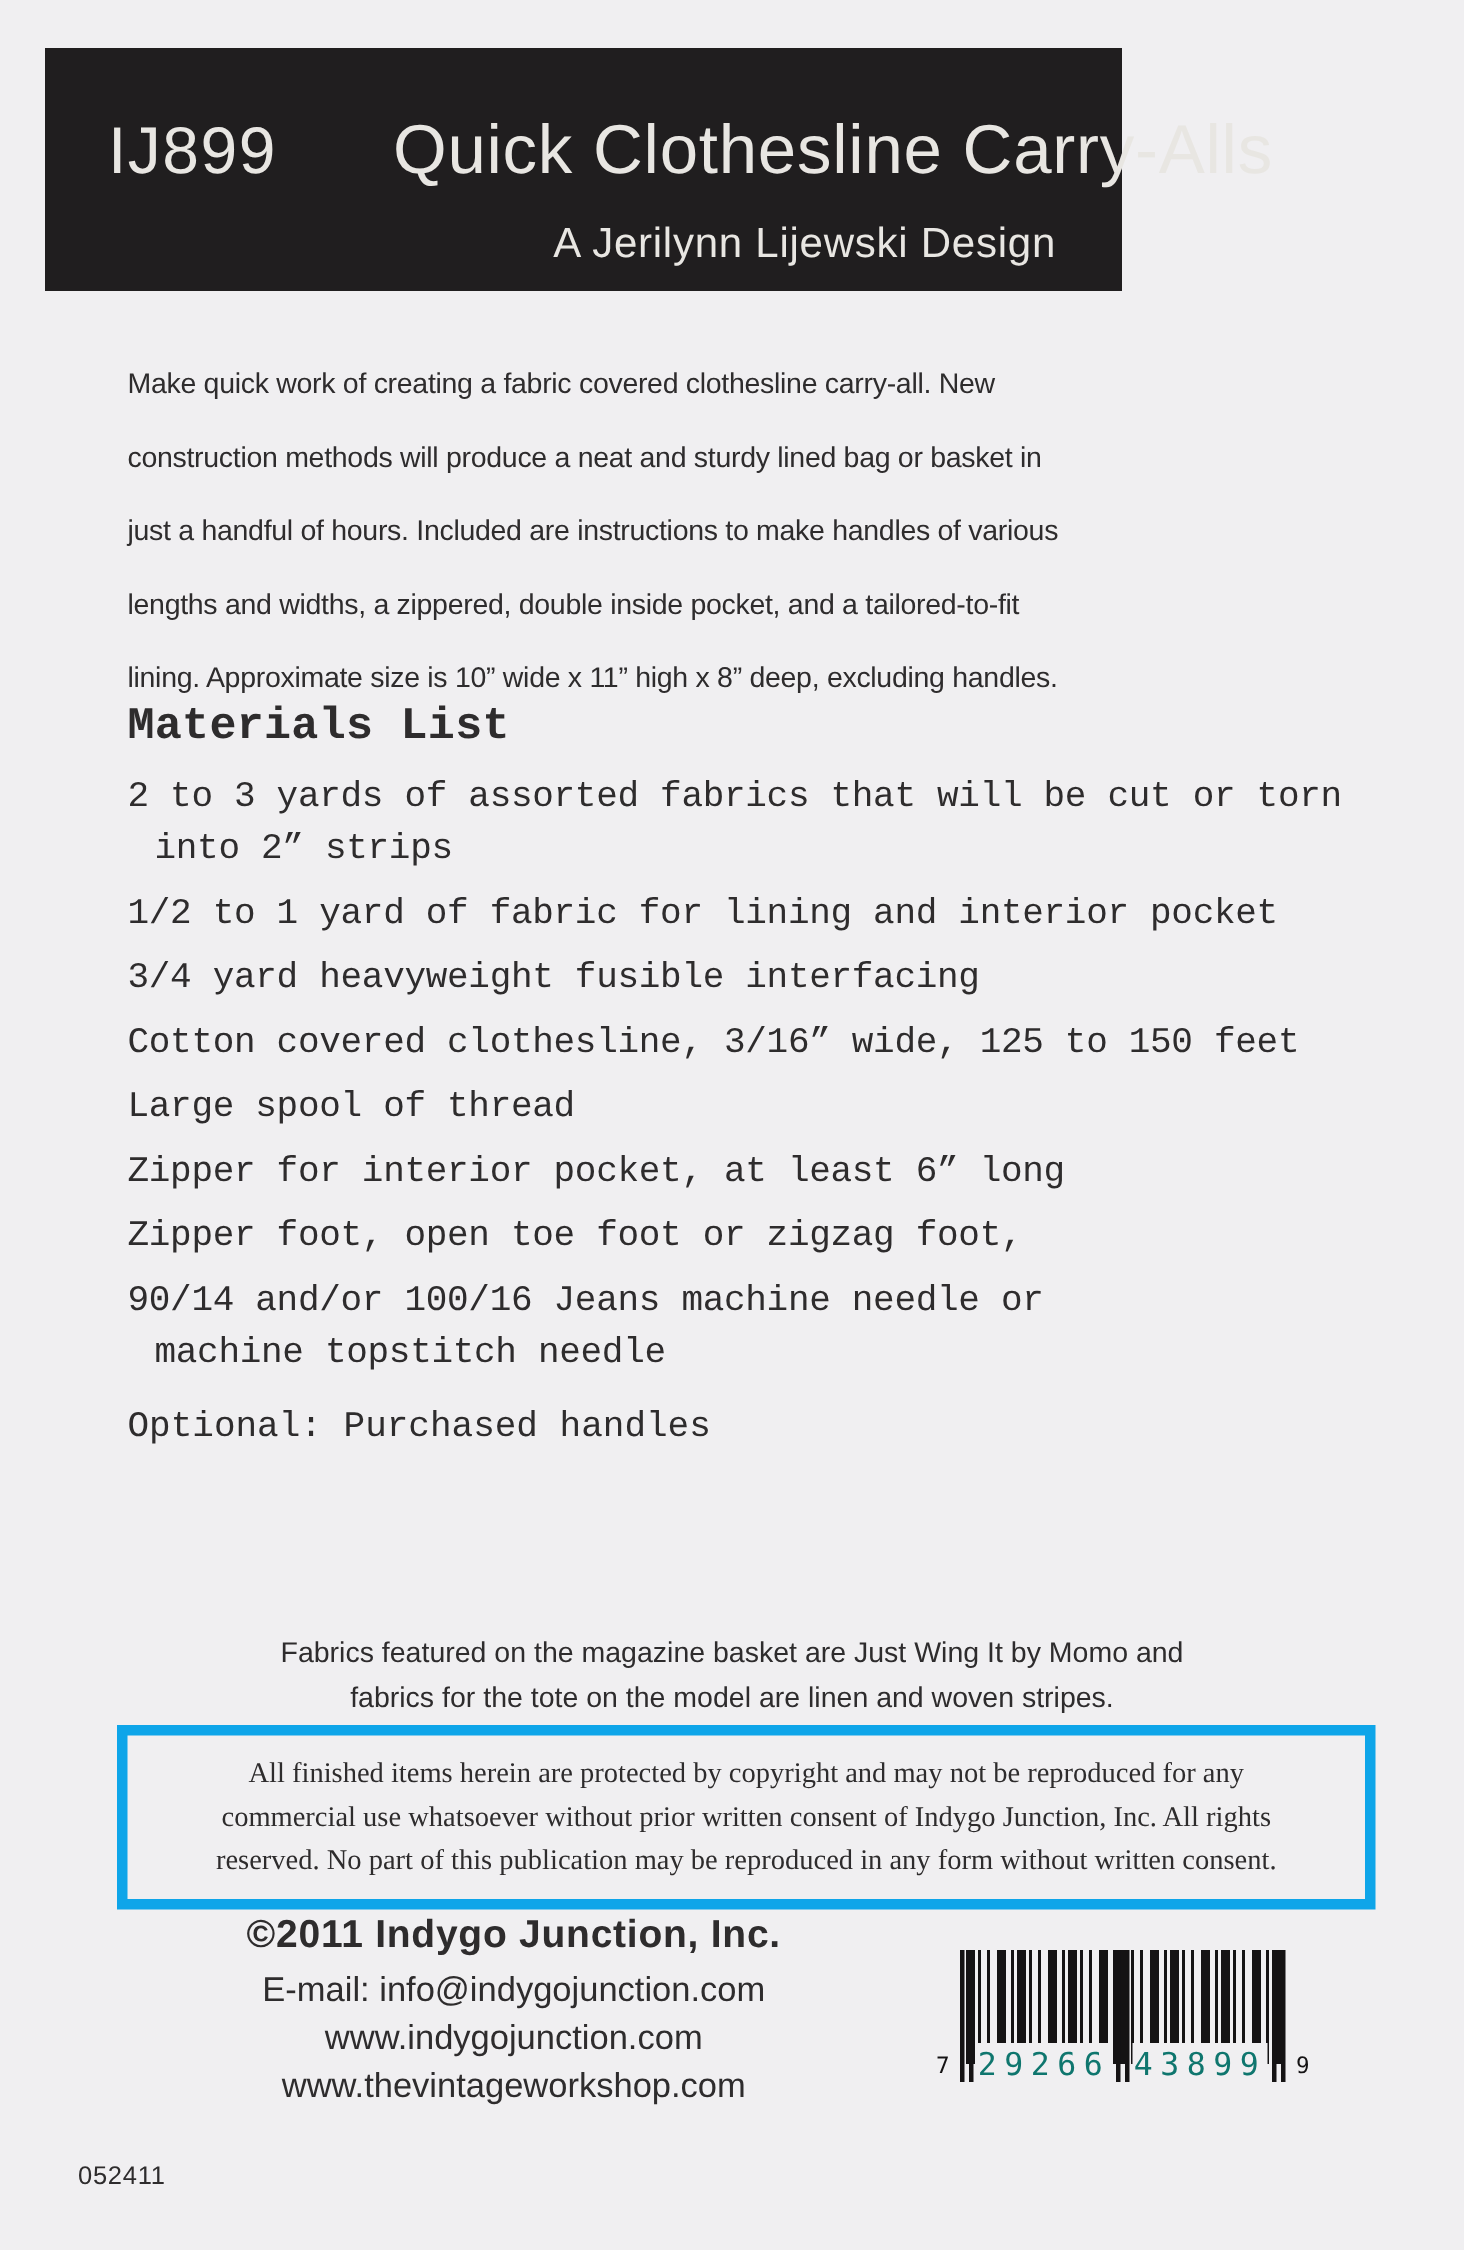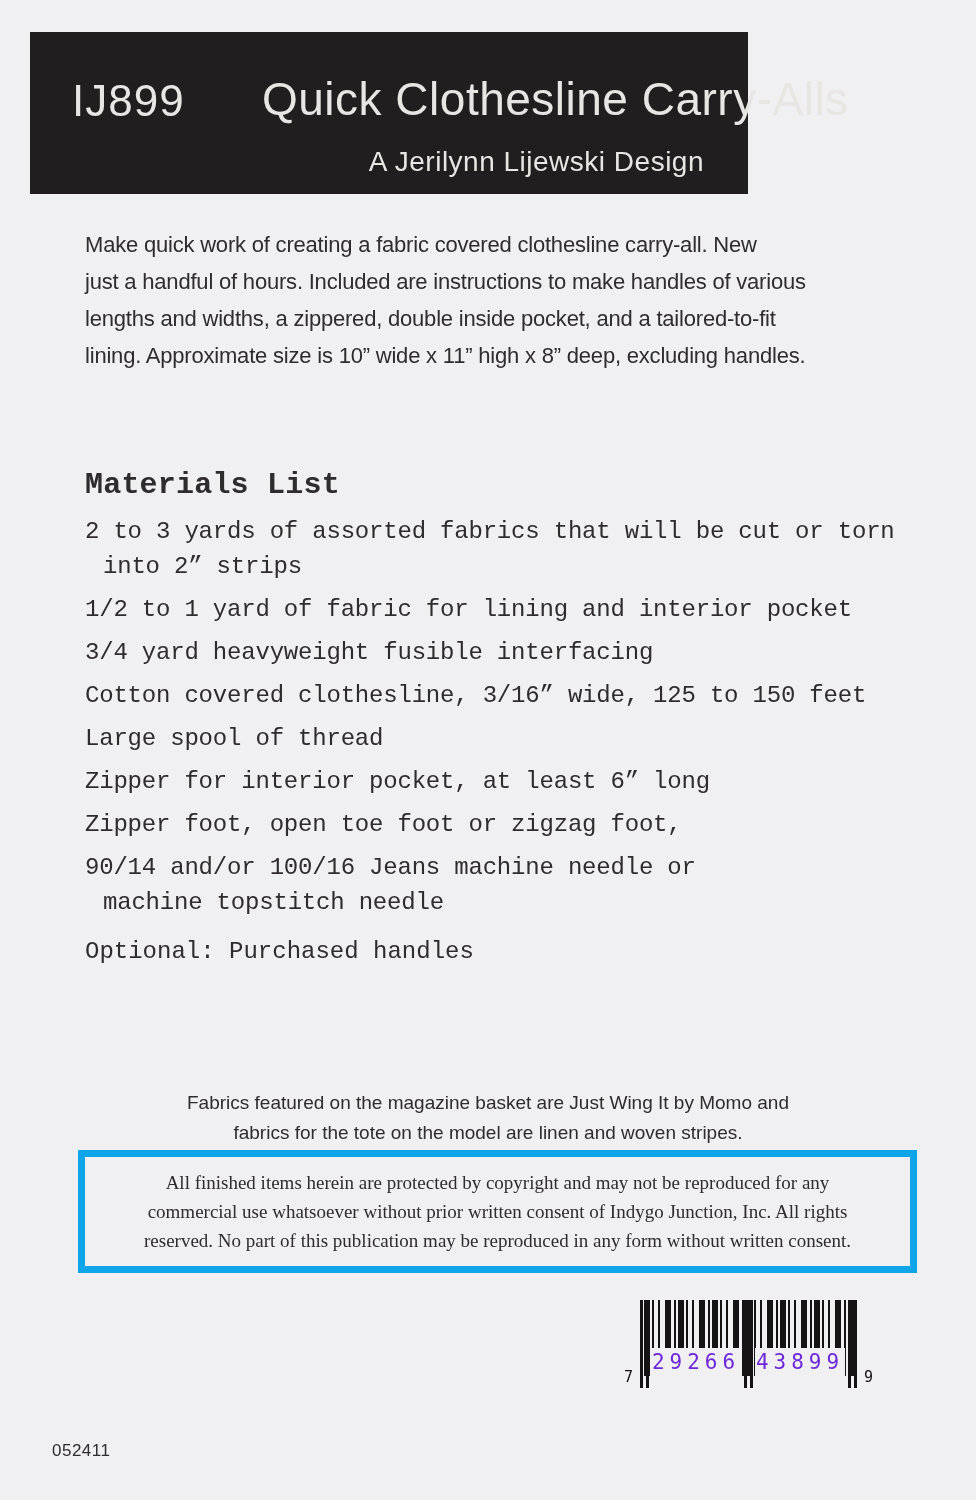--- a/index.html
+++ b/index.html
@@ -36,21 +36,21 @@
   .designer-subtitle{
     position:absolute;right:44px;top:114px;
     font-size:28px;letter-spacing:0.5px;white-space:nowrap;
   }
 
   
   .intro{
     position:absolute;left:85px;top:226px;width:860px;
   }
   .intro-line{
-    font-size:22px;line-height:37px;letter-spacing:-0.2px;white-space:nowrap;
+    font-size:19px;line-height:37px;letter-spacing:-0.2px;white-space:nowrap;margin-top:12px;
   }
 
   
   .materials{
     position:absolute;left:85px;top:468px;width:760px;font-family:Liberation Mono, monospace;
   }
   .materials-heading{
     font-size:30px;font-weight:bold;margin:0 0 12px 0;line-height:34px;
     letter-spacing:0.2px;
   }
@@ -103,26 +103,26 @@
   .bc-guard{
     position:absolute;top:2px;width:3px;height:88px;background:#151314;
   }
   .bc-guard.g1{left:18px;}
   .bc-guard.g2{left:24px;}
   .bc-guard.g3{left:122px;}
   .bc-guard.g4{left:128px;}
   .bc-guard.g5{left:226px;}
   .bc-guard.g6{left:232px;}
   .bc-digits{
-    position:absolute;top:50px;height:28px;
+    position:absolute;top:64px;height:28px;
     background:var(--paper);
     font-family:"DejaVu Sans Mono", monospace;
     font-size:21px;letter-spacing:5px;
     display:flex;align-items:center;justify-content:center;
-    color:#6d28d9;
+    color:#0f766e;
   }
   .bc-g1{left:29px;width:90px;}
   .bc-g2{left:133px;width:90px;}
   .bc-outer{
     position:absolute;top:70px;
     font-family:"DejaVu Sans Mono", monospace;
     font-size:15px;color:#151314;
   }
   .bc-left{left:2px;}
   .bc-right{left:242px;}
@@ -139,20 +139,21 @@
 <div class="page">
 
   <div class="header-bar">
     <div class="pattern-code">IJ899</div>
     <div class="pattern-title">Quick Clothesline Carry-Alls</div>
     <div class="designer-subtitle">A Jerilynn Lijewski Design</div>
   </div>
 
   <div class="intro">
     <div class="intro-line">Make quick work of creating a fabric covered clothesline carry-all. New</div>
+    <div class="intro-line">construction methods will produce a neat and sturdy lined bag or basket in</div>
     <div class="intro-line">just a handful of hours. Included are instructions to make handles of various</div>
     <div class="intro-line">lengths and widths, a zippered, double inside pocket, and a tailored-to-fit</div>
     <div class="intro-line">lining. Approximate size is 10” wide x 11” high x 8” deep, excluding handles.</div>
   </div>
 
   <div class="materials">
     <h2 class="materials-heading">Materials List</h2>
 
     <div class="m-item">
       <div class="m-line">2 to 3 yards of assorted fabrics that will be cut or torn</div>
@@ -190,20 +191,26 @@
     <div class="fabric-note-line">Fabrics featured on the magazine basket are Just Wing It by Momo and</div>
     <div class="fabric-note-line">fabrics for the tote on the model are linen and woven stripes.</div>
   </div>
 
   <div class="copyright-box">
     <div class="copyright-line">All finished items herein are protected by copyright and may not be reproduced for any</div>
     <div class="copyright-line">commercial use whatsoever without prior written consent of Indygo Junction, Inc. All rights</div>
     <div class="copyright-line">reserved. No part of this publication may be reproduced in any form without written consent.</div>
   </div>
 
+  <div class="footer">
+    <div class="footer-copyright">©2011 Indygo Junction, Inc.</div>
+    <div class="footer-line">E-mail: info@indygojunction.com</div>
+    <div class="footer-line">www.indygojunction.com</div>
+    <div class="footer-line">www.thevintageworkshop.com</div>
+  </div>
 
   <div class="barcode">
     <div class="bc-bars"></div>
     <div class="bc-guard g1"></div>
     <div class="bc-guard g2"></div>
     <div class="bc-guard g3"></div>
     <div class="bc-guard g4"></div>
     <div class="bc-guard g5"></div>
     <div class="bc-guard g6"></div>
     <div class="bc-outer bc-left">7</div>

